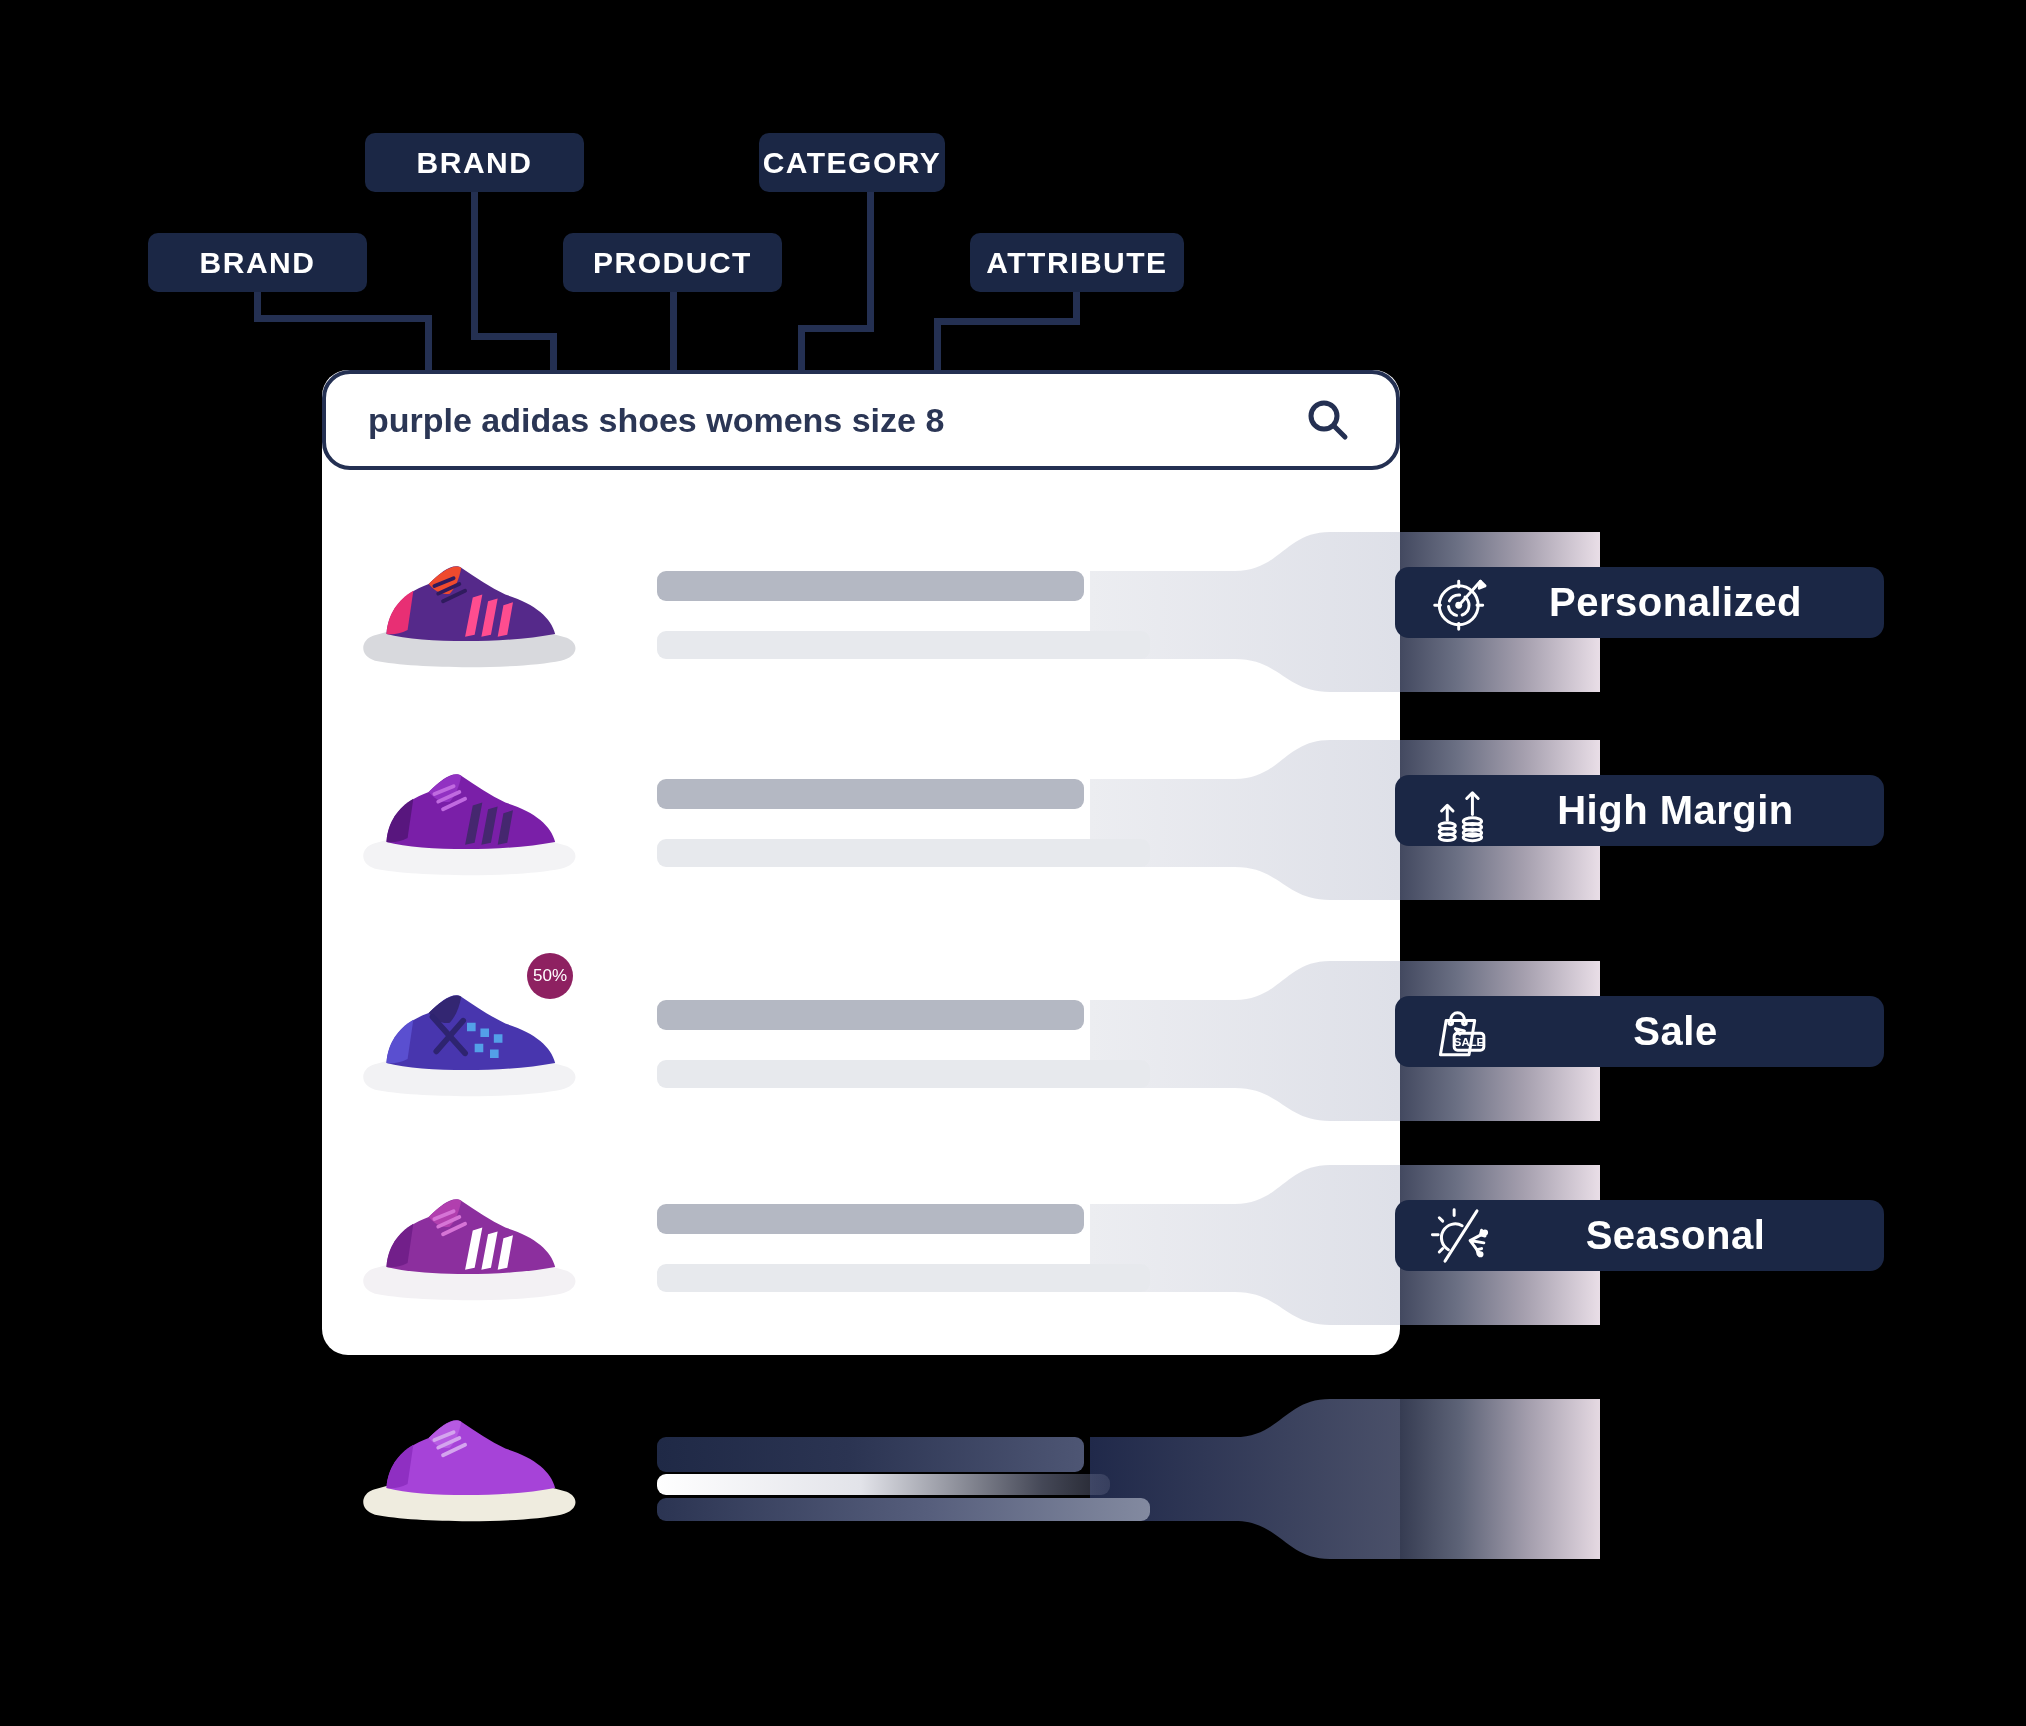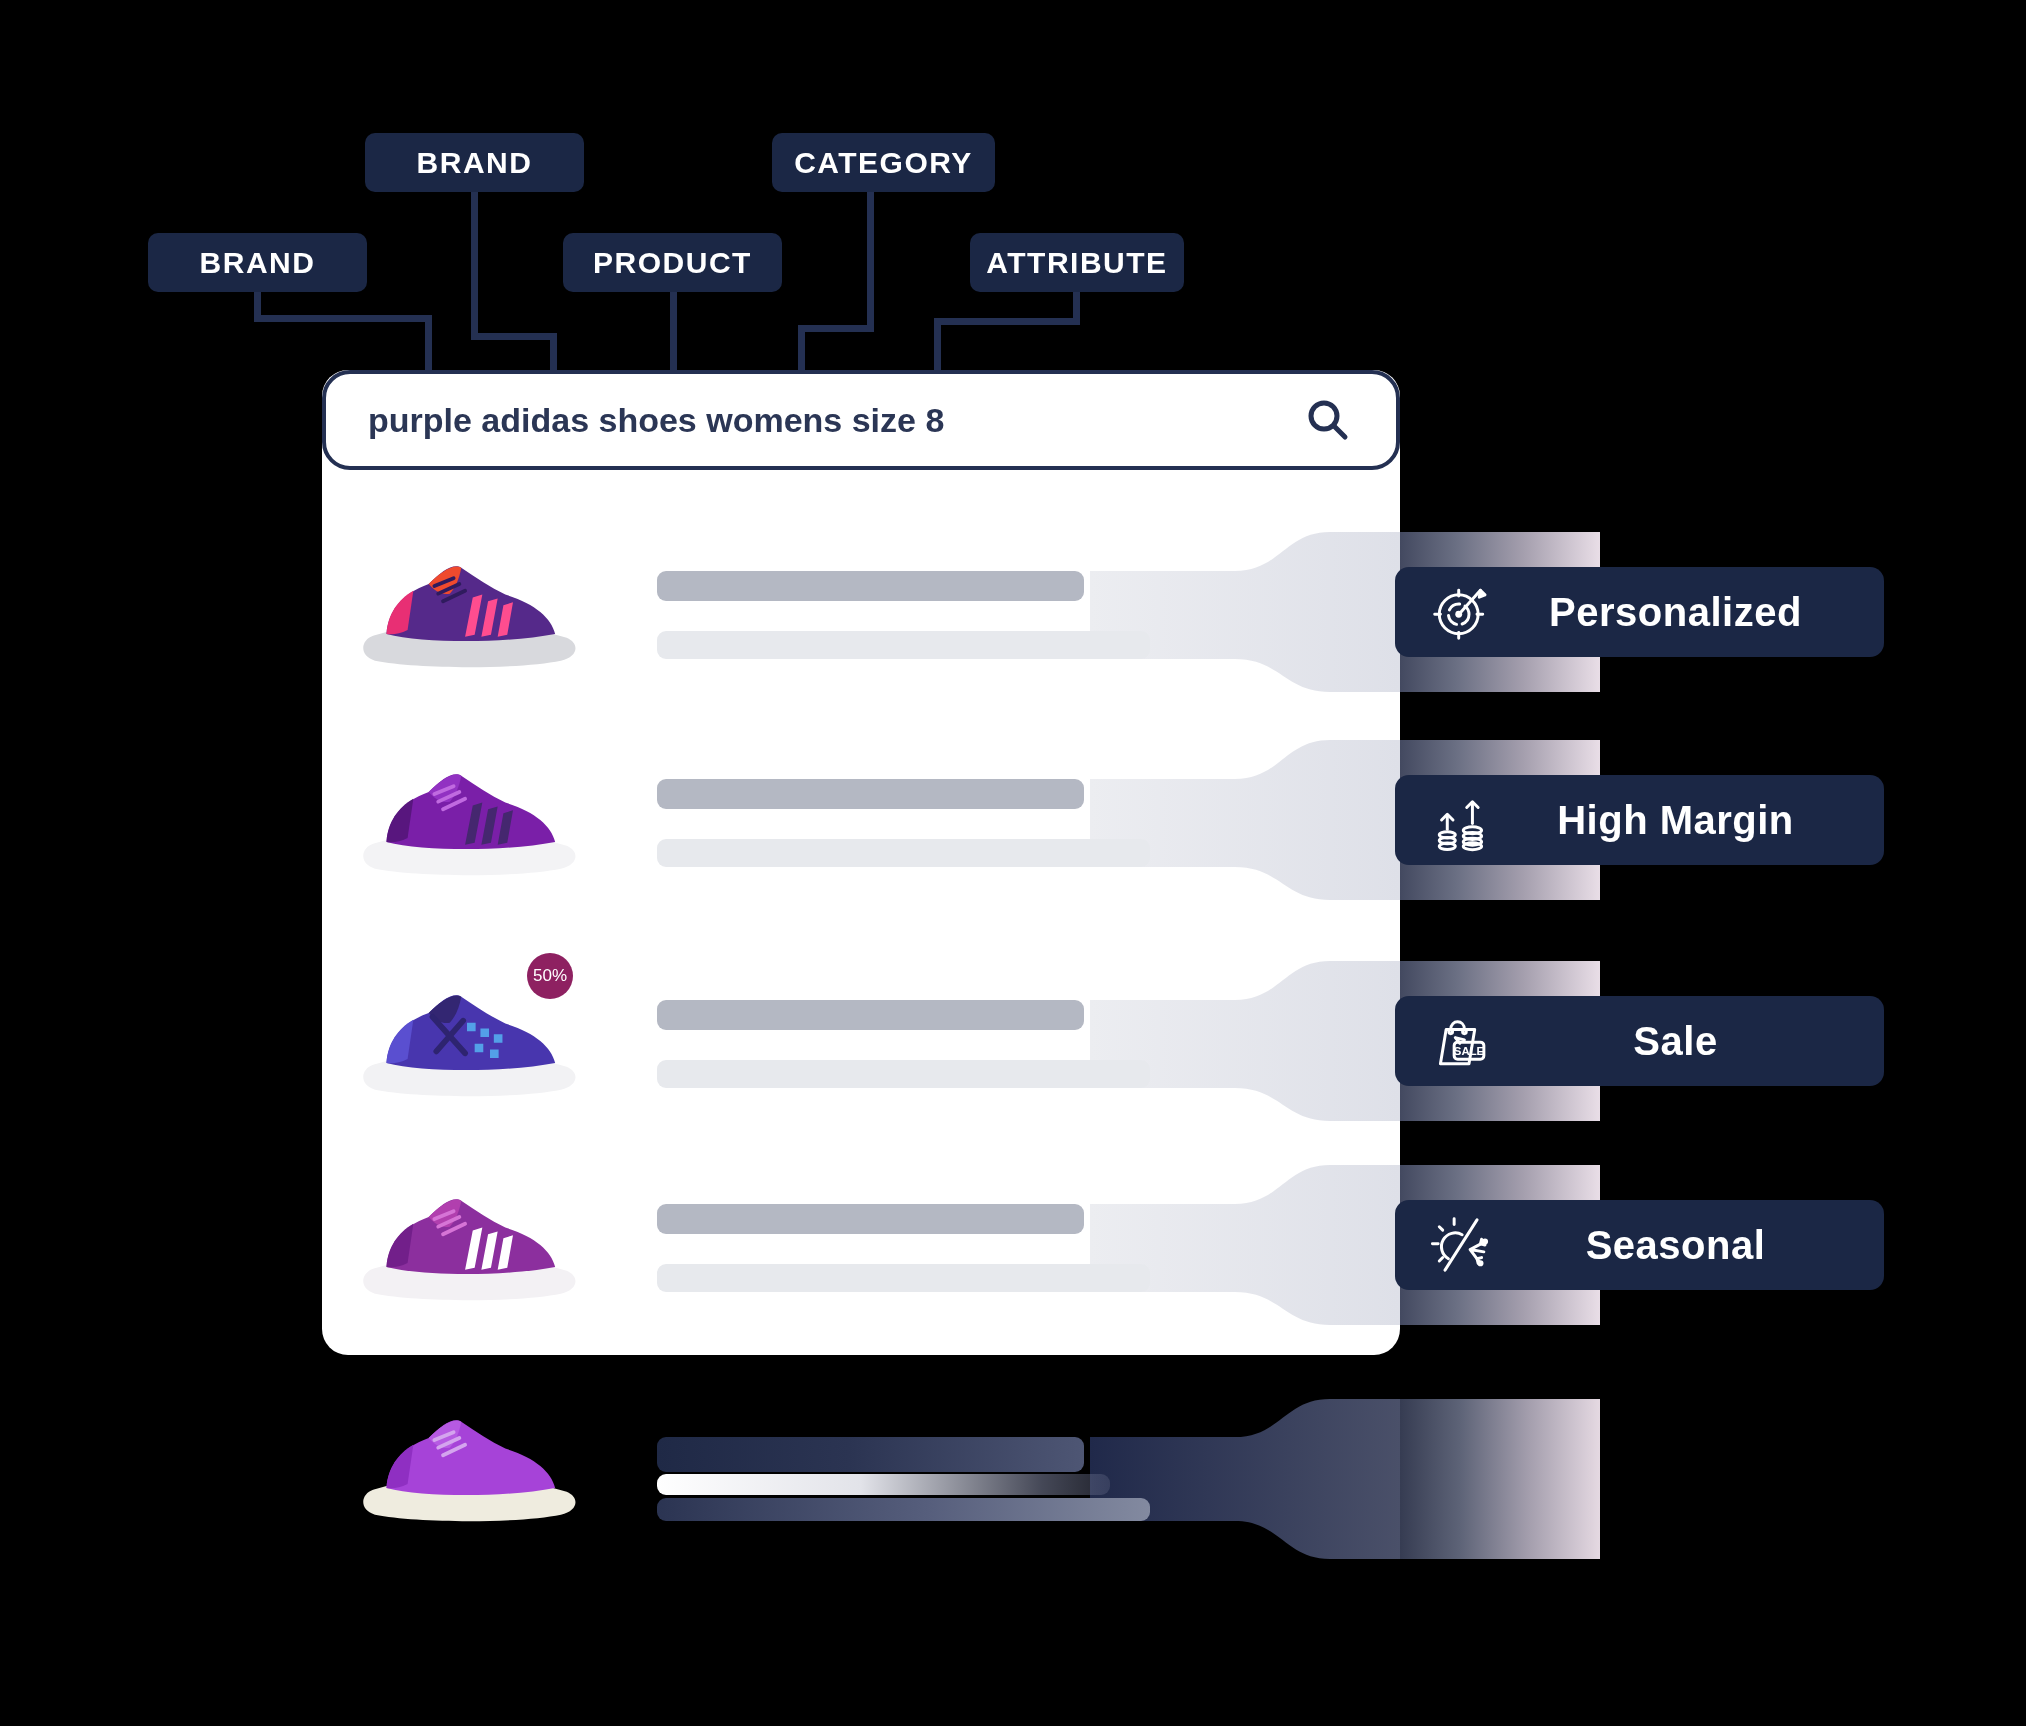--- a/index.html
+++ b/index.html
@@ -34,21 +34,21 @@
   .bar1.oos{background:linear-gradient(90deg,#1f2946 0%,#2b3452 45%,#4e5674 100%);height:35px;}
   .bar2.oos{background:linear-gradient(90deg,#2b3452 0%,#565e7c 55%,#838aa0 100%);height:23px;}
   .barw{position:absolute;left:657px;width:453px;height:21px;border-radius:9px;
         background:linear-gradient(90deg,#ffffff 0%,#e2e3e9 45%,rgba(125,131,158,.55) 85%,rgba(95,101,130,.35) 100%);}
   .shoe{position:absolute;left:352px;width:230px;height:144px;}
   .discount{position:absolute;left:527px;top:953px;width:46px;height:46px;border-radius:50%;
             background:var(--sale-circle);color:#fff;font-size:17px;display:flex;
             align-items:center;justify-content:center;z-index:6;}
 
   
-  .badge{position:absolute;left:1395px;width:489px;height:90px;background:var(--navy);
+  .badge{position:absolute;left:1395px;width:489px;height:71px;background:var(--navy);
          border-radius:14px;display:flex;align-items:center;padding-left:34px;
          box-sizing:border-box;z-index:7;}
   .bicon{width:64px;height:64px;flex:0 0 auto;}
   .blabel{flex:1;text-align:center;color:#fff;font-size:40px;font-weight:600;
           letter-spacing:.5px;padding-right:26px;}
 
   
   .shoe1{--body:#55298a;--accent:#ef4a2e;--accent2:#e82f74;--sole:#d8d9dd;--stripe:#ff4d8f;--lace:#2f1b5e;}
   .shoe2{--body:#7a1fa8;--accent:#9232c2;--accent2:#58167e;--sole:#f3f3f5;--stripe:#45276f;--lace:#c06ae0;}
   .shoe3{--body:#4836ae;--accent:#332672;--accent2:#5a4fd0;--sole:#f2f2f4;--stripe:#53a0e8;--lace:#2e2470;}
@@ -62,21 +62,21 @@
   .ico text{stroke:none;fill:#fff;font-family:"Liberation Sans",sans-serif;}
 </style>
 </head>
 <body>
 
 <div class="canvas">
 
   <div class="tag" style="left:365px;top:133px;width:219px;">
     <span>BRAND</span>
   </div>
-  <div class="tag" style="left:759px;top:133px;width:223px;margin-left:13px;">
+  <div class="tag" style="left:759px;top:133px;width:186px;">
     <span>CATEGORY</span>
   </div>
   <div class="tag" style="left:148px;top:233px;width:219px;">
     <span>BRAND</span>
   </div>
   <div class="tag" style="left:563px;top:233px;width:219px;">
     <span>PRODUCT</span>
   </div>
   <div class="tag" style="left:970px;top:233px;width:214px;">
     <span>ATTRIBUTE</span>

